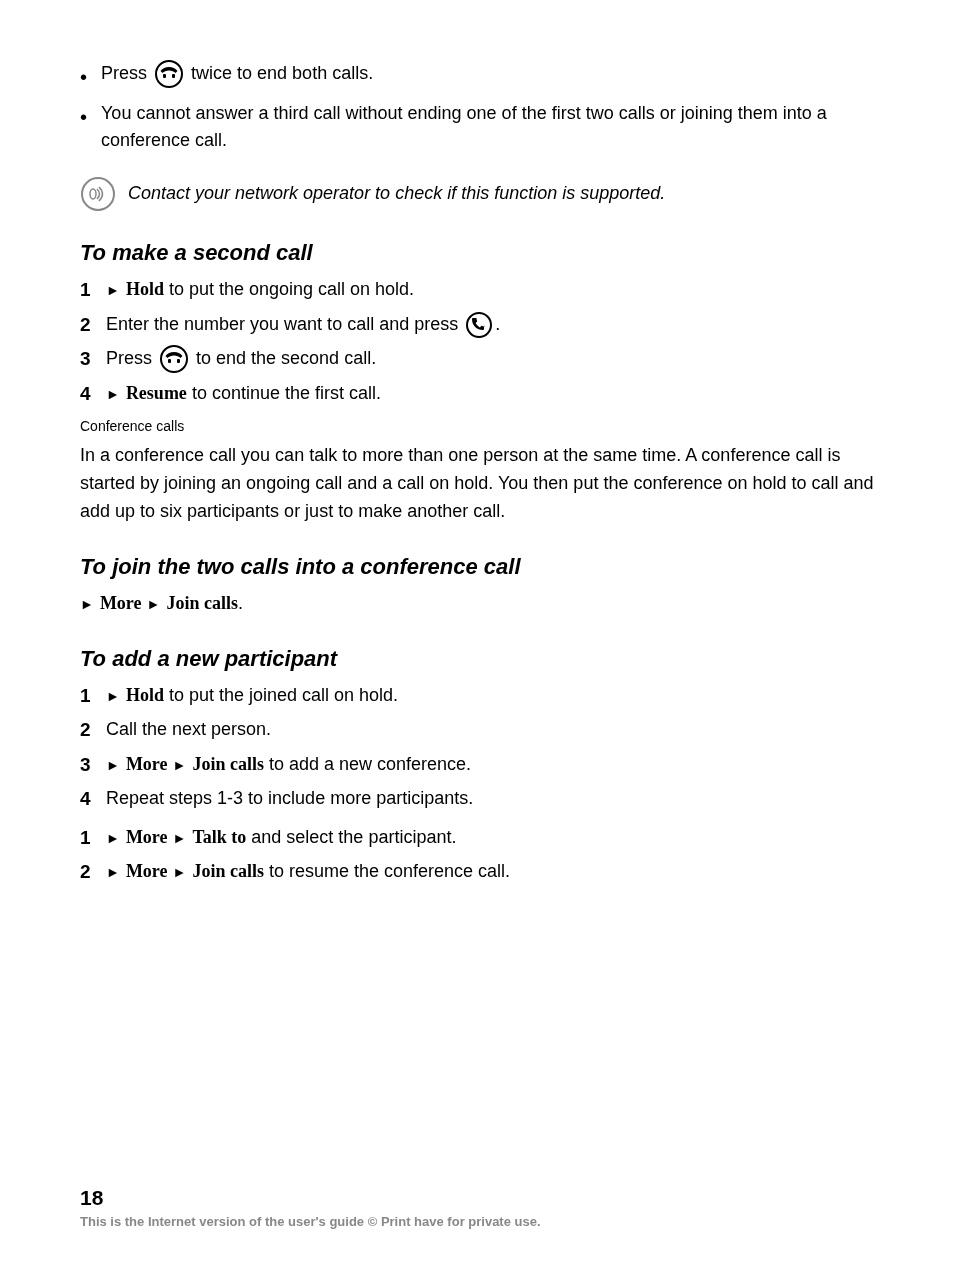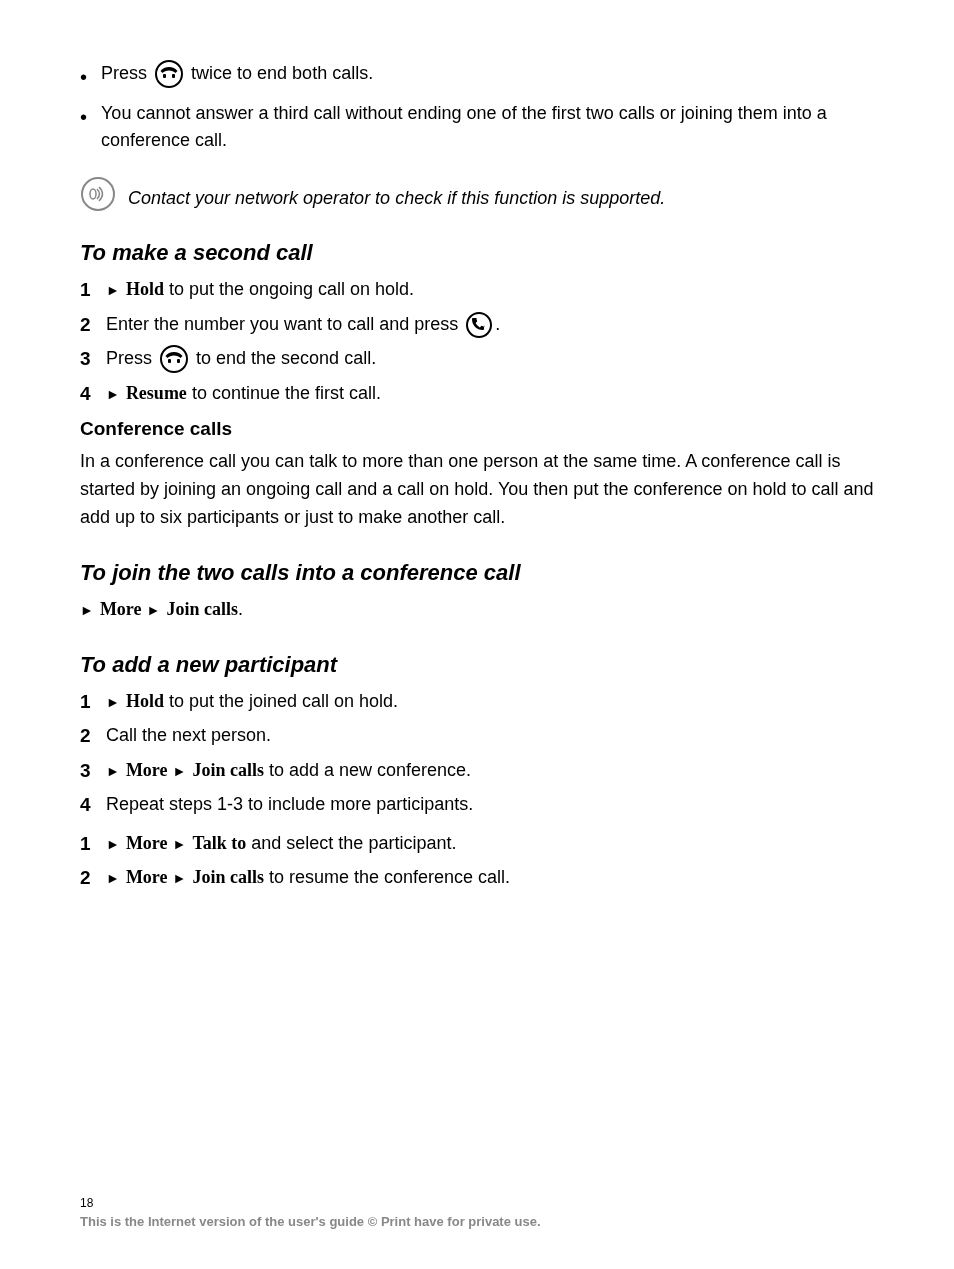--- a/index.html
+++ b/index.html
@@ -63,21 +63,21 @@
       height: 26px;
       text-align: center;
       line-height: 22px;
       font-size: 14px;
       vertical-align: middle;
       margin: 0 3px;
     }
 
     .info-box {
       display: flex;
-      align-items: flex-end;
+      align-items: center;
       margin: 18px 0 28px 0;
       gap: 12px;
     }
 
     .info-icon {
       width: 36px;
       height: 36px;
       flex-shrink: 0;
       margin-top: 2px;
     }
@@ -91,22 +91,22 @@
     .section-heading-italic {
       font-style: italic;
       font-weight: bold;
       font-size: 22px;
       margin-bottom: 10px;
       margin-top: 28px;
     }
 
     .section-heading-plain {
       font-style: normal;
-      font-weight: bold;
-      font-size: 19px;
+      font-weight: normal;
+      font-size: 14px;
       margin-bottom: 8px;
     }
 
     .numbered-list {
       list-style: none;
       margin-bottom: 10px;
     }
 
     .numbered-list li {
       display: flex;
@@ -143,22 +143,22 @@
     }
 
     .footer {
       position: absolute;
       bottom: 40px;
       left: 80px;
       right: 80px;
     }
 
     .page-number {
-      font-size: 12px;
-      font-weight: normal;
+      font-size: 21px;
+      font-weight: bold;
       margin-bottom: 4px;
     }
 
     .footer-note {
       font-size: 13px;
       color: #888;
       font-weight: bold;
     }
   </style>
 </head>

